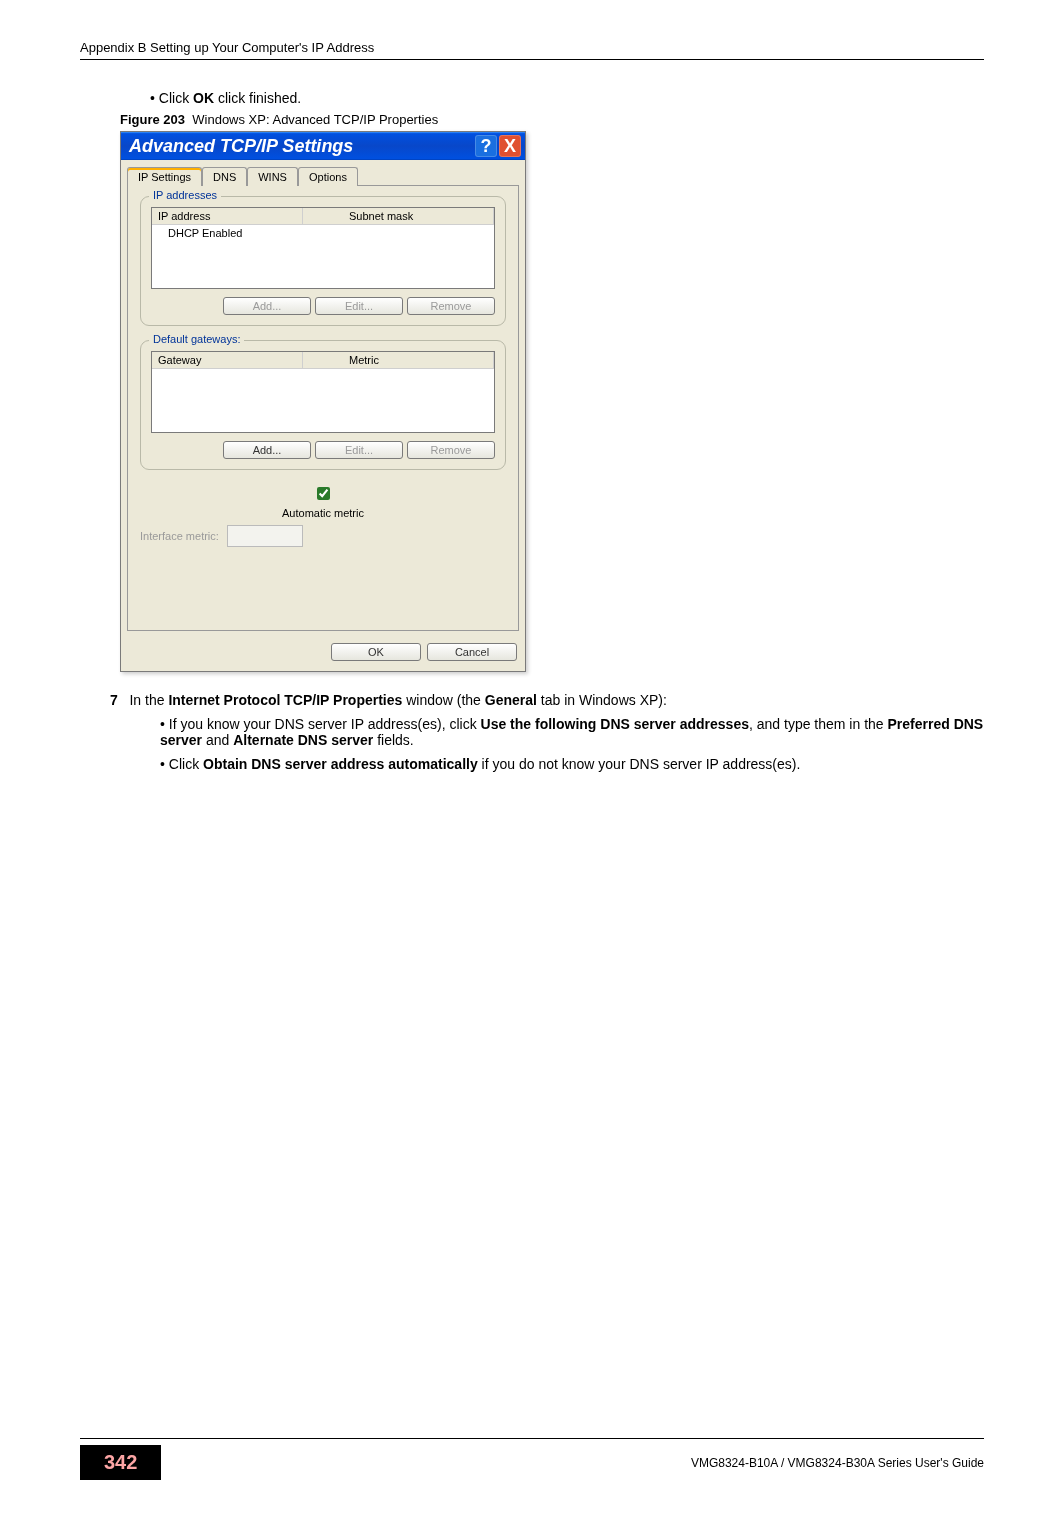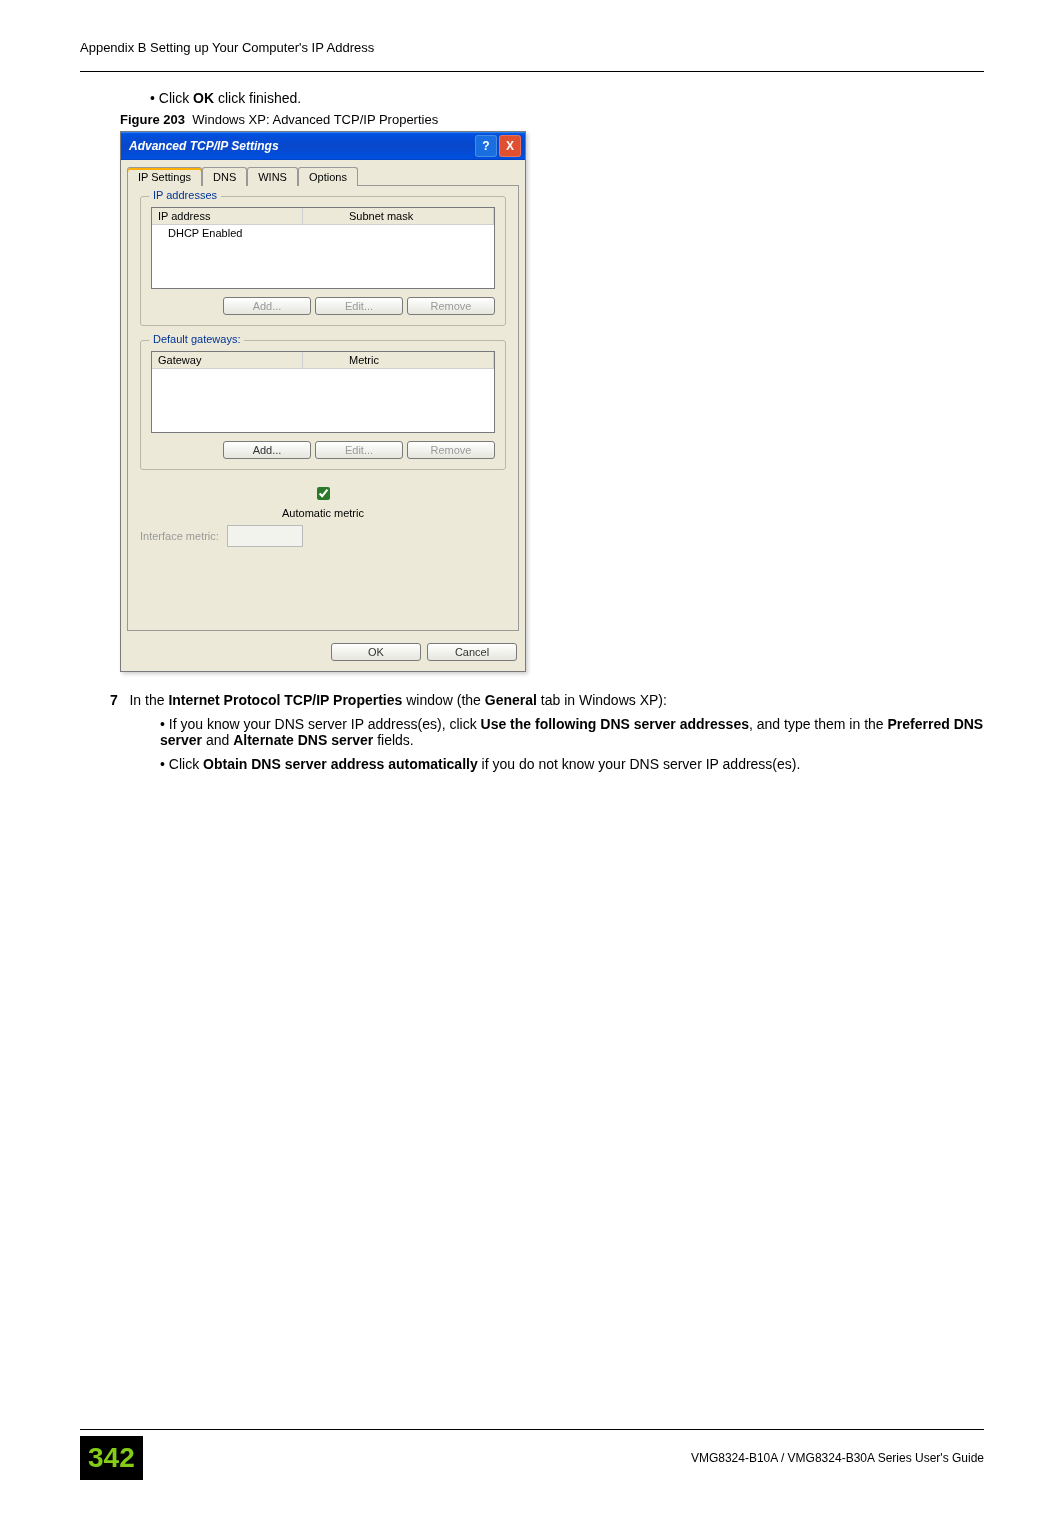--- a/index.html
+++ b/index.html
@@ -12,23 +12,23 @@
     box-sizing: border-box;
   }
   .page {
     padding: 40px 80px 40px 80px;
     min-height: 1520px;
     position: relative;
     box-sizing: border-box;
   }
   .header-line {
     border-bottom: 1px solid #000;
-    padding-bottom: 16px;
+    padding-bottom: 4px;
     font-size: 13px;
-    margin-bottom: 18px;
+    margin-bottom: 30px;
   }
   .content-block {
     margin-left: 40px;
   }
   .bullet {
     margin-left: 30px;
     margin-bottom: 6px;
   }
   .bullet::before {
     content: "• ";
@@ -56,21 +56,21 @@
   }
   .titlebar {
     height: 28px;
     background: linear-gradient(180deg,#3a95ff 0%,#0050e0 6%, #0847c9 50%, #0050e0 95%,#003db5 100%);
     color:#fff;
     display:flex;
     align-items:center;
     padding:0 4px 0 8px;
     font-weight:bold;
     font-style: italic;
-    font-size:12px;
+    font-size:18px;
   }
   .titlebar .btns { margin-left:auto; display:flex; gap:2px;}
   .tb-btn {
     width:20px; height:20px;
     background:#e05030;
     border:1px solid #fff3;
     border-radius:3px;
     color:#fff;
     display:flex; align-items:center; justify-content:center;
     font-weight:bold;
@@ -95,21 +95,21 @@
   .tab.active { background:#ece9d8; z-index:2; box-shadow: inset 0 2px 0 #ffb000;}
   .tabpane {
     margin:0 6px 6px 6px;
     border:1px solid #999;
     padding:10px 12px 14px 12px;
     background:#ece9d8;
     min-height: 420px;
   }
   .groupbox {
     border:1px solid #b9b9a8;
-    border-radius:3px;
+    border-radius:9px;
     margin-bottom:14px;
     padding:10px 10px 10px 10px;
     position:relative;
   }
   .groupbox > .gtitle{
     position:absolute;
     top:-8px; left:8px;
     background:#ece9d8;
     padding:0 4px;
     color:#003399;
@@ -145,24 +145,24 @@
   .footer-row {
     position:absolute;
     left:80px; right:80px; bottom:40px;
     border-top:1px solid #000;
     padding-top:6px;
     display:flex;
     align-items:center;
   }
   .pagenum {
     background:#000;
-    color:#84cc16;
+    color:#fca5a5;
     font-weight:bold;
-    font-size:28px;
-    padding:6px 8px;
+    font-size:20px;
+    padding:6px 24px;
     margin-right:auto;
   }
   .guide {
     font-size:12px;
   }
 </style>
 </head>
 <body>
 
 <div class="page">

